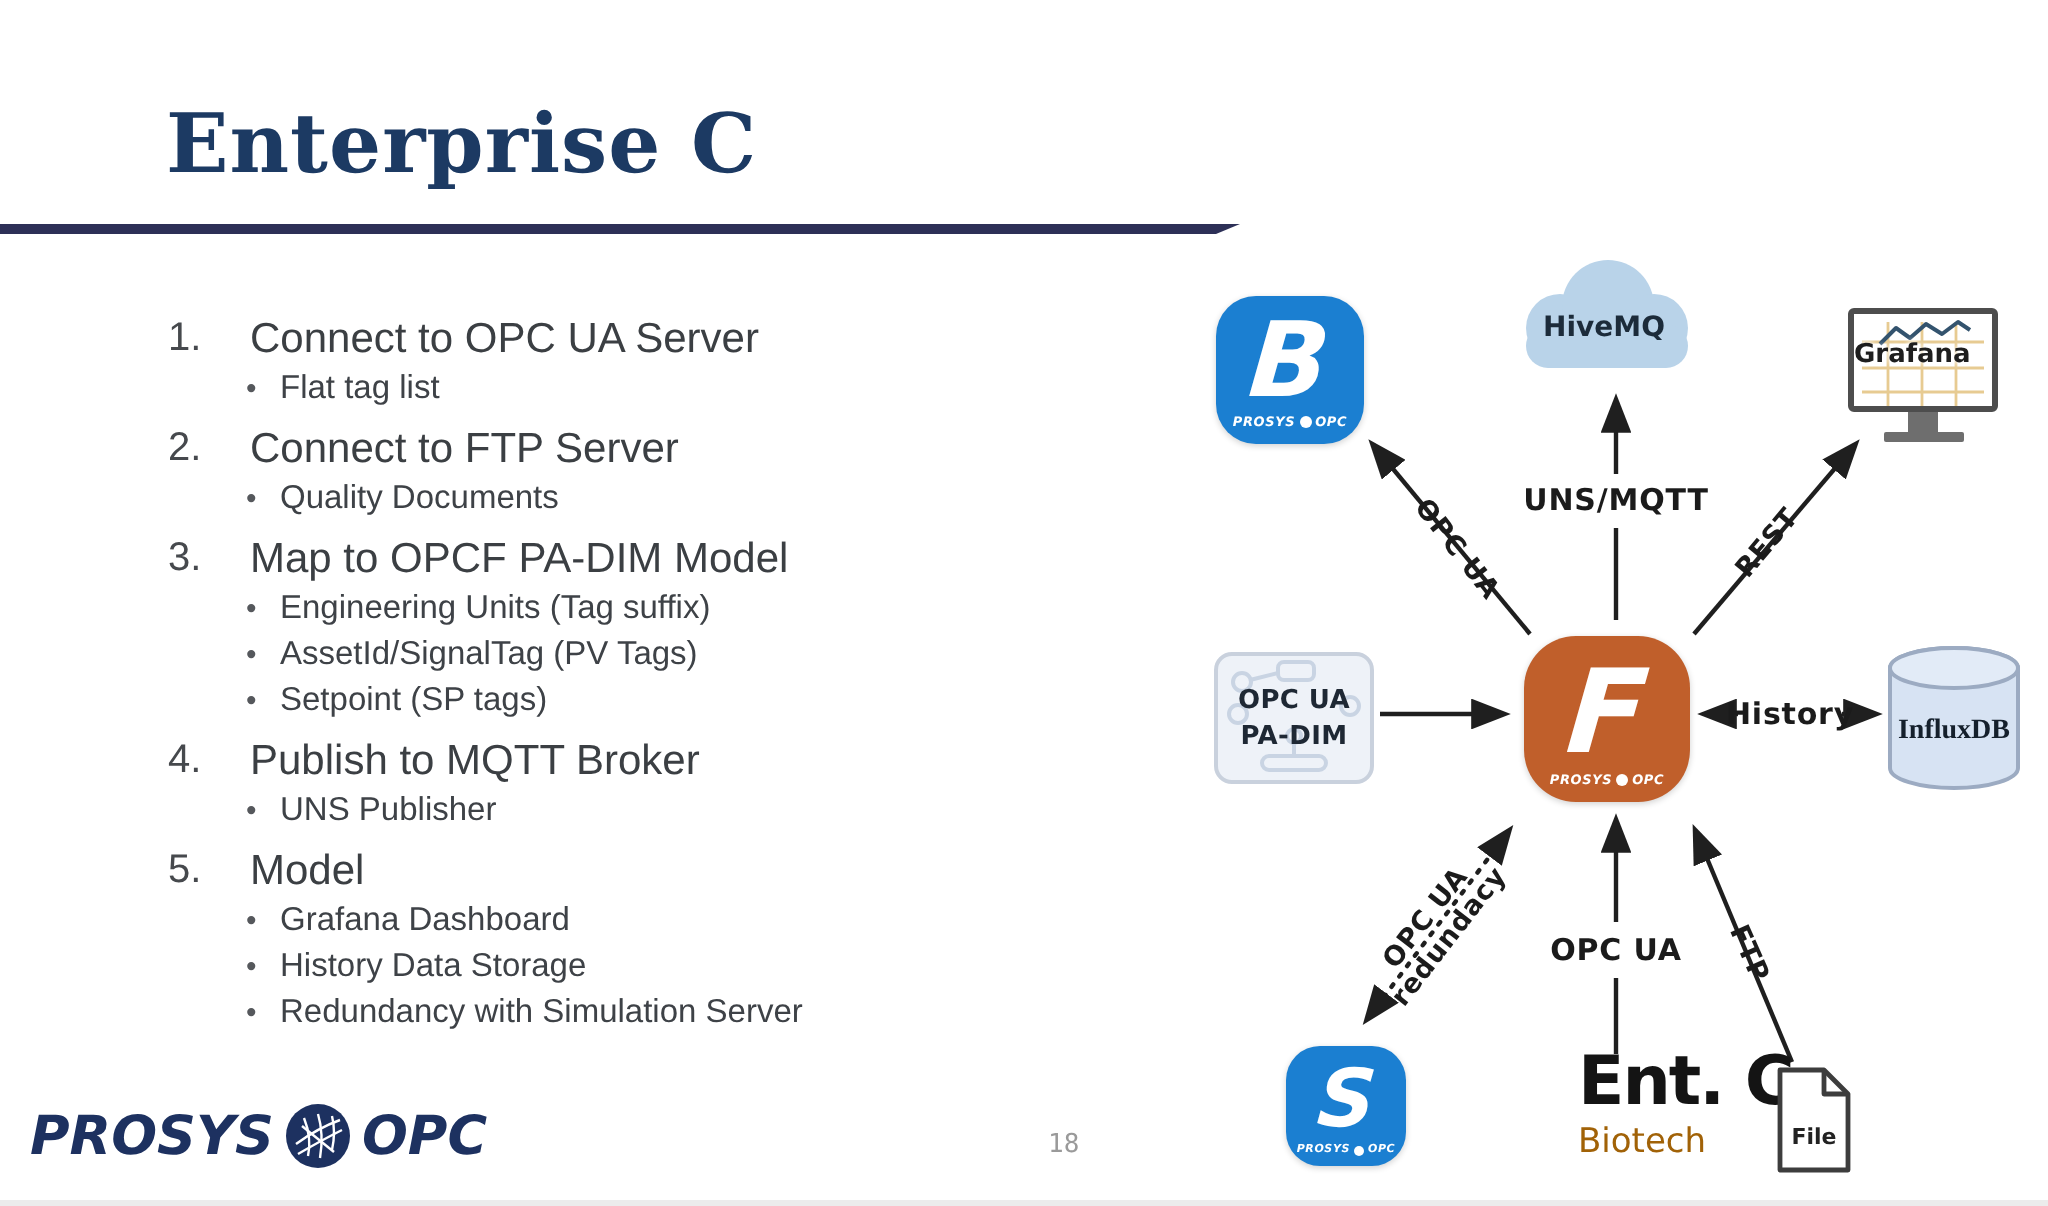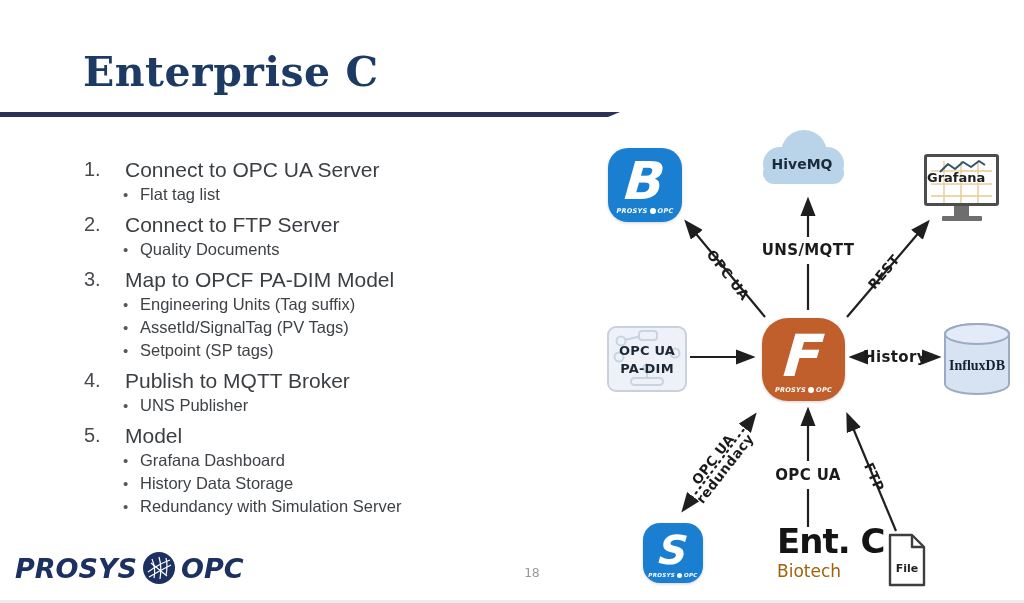--- a/index.html
+++ b/index.html
@@ -87,21 +87,21 @@
     font-family:"DejaVu Sans", sans-serif; font-weight:bold; font-size:13px;
     line-height:1.35; color:#1e2834; letter-spacing:0.2px;
   }
   
   .influx { position:absolute; left:362px; top:201px; width:70px; height:76px; }
   .influx-label {
     position:absolute; top:37px; left:0; width:100%; text-align:center;
     font-family:Liberation Serif, serif; font-weight:bold; font-size:14px; color:#15202c;
   }
   
-  .entc { position:absolute; left:197px; top:404px; }
+  .entc { position:absolute; left:209px; top:404px; }
   .entc-title {
     font-family:"DejaVu Sans", sans-serif; font-weight:bold; font-size:34px;
     color:#141414; line-height:1; letter-spacing:-1px;
   }
   .entc-sub { font-family:"DejaVu Sans", sans-serif; font-size:17px; color:#a16207; margin-top:3px; }
   
   .filenode { position:absolute; left:307px; top:412px; width:40px; height:56px; }
   .file-label {
     position:absolute; top:30px; left:0; width:100%; text-align:center;
     font-family:"DejaVu Sans", sans-serif; font-weight:bold; font-size:11px; color:#222;

